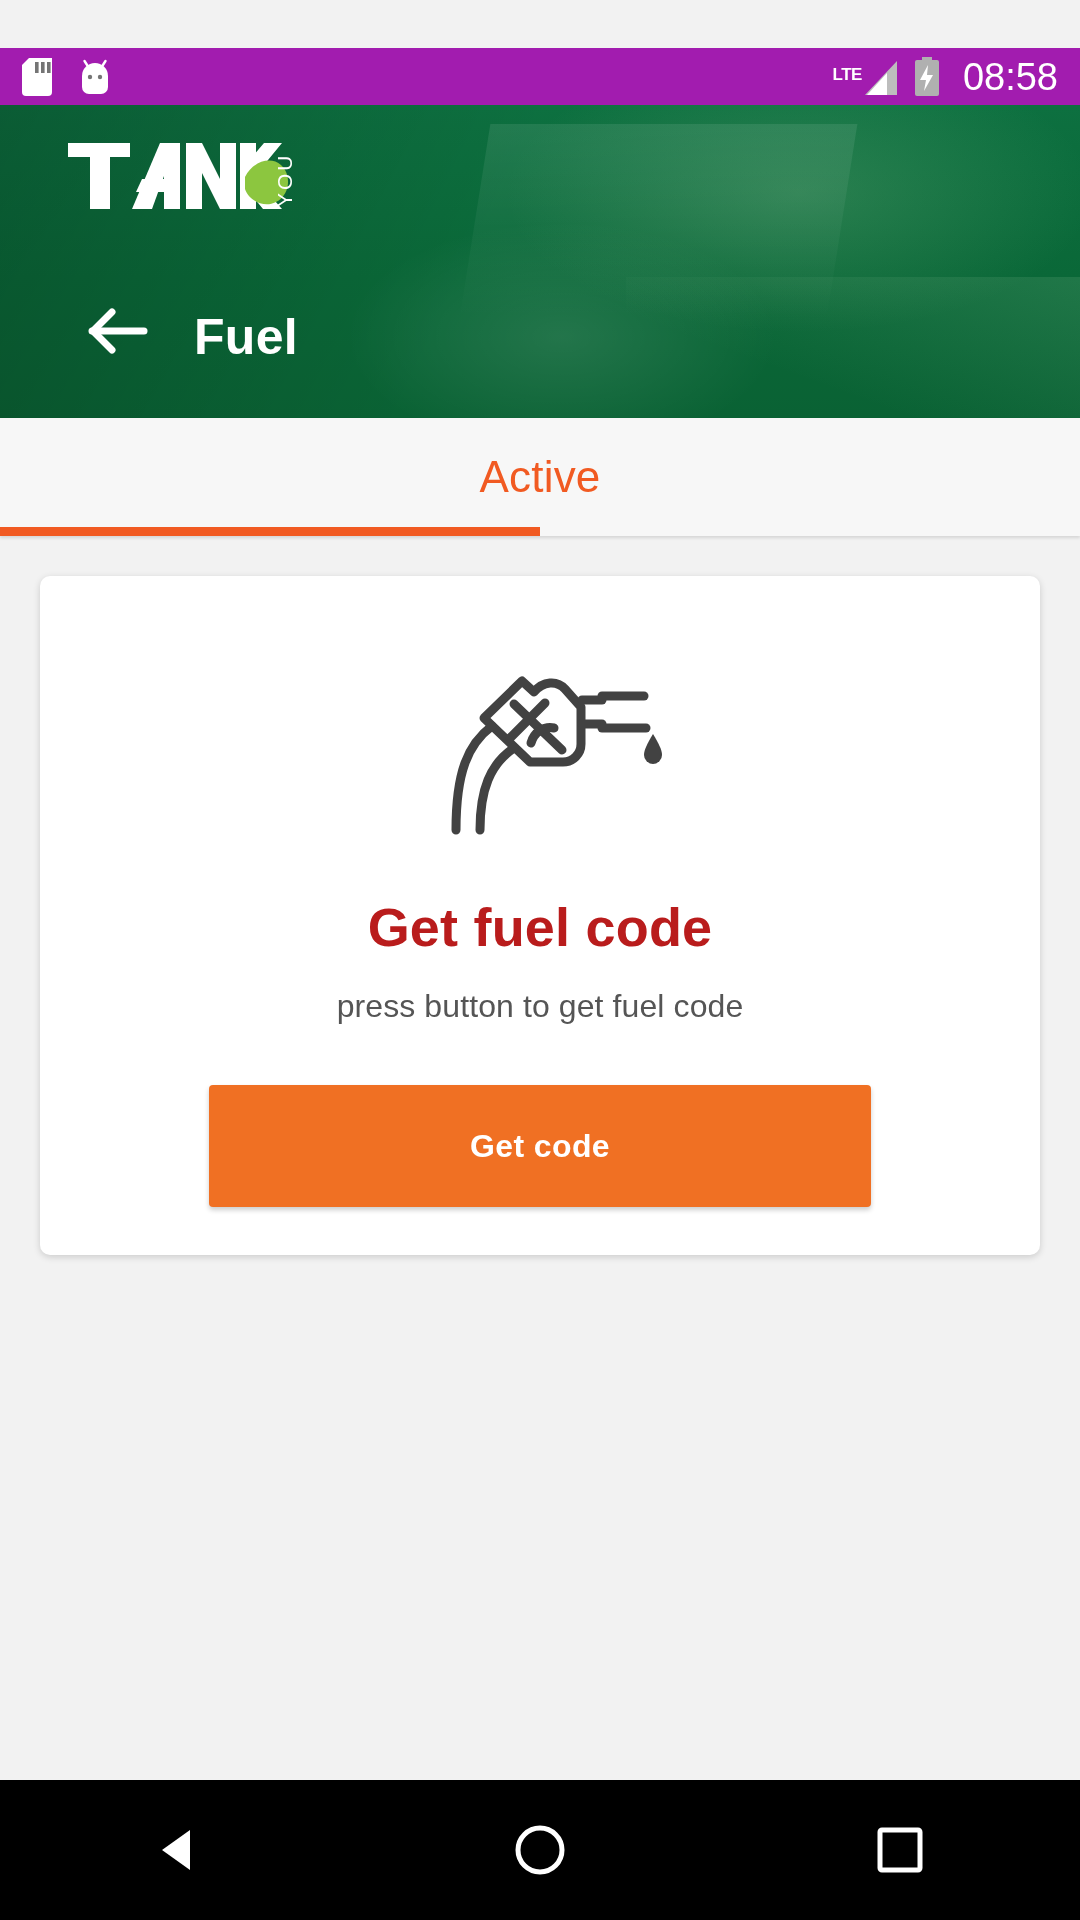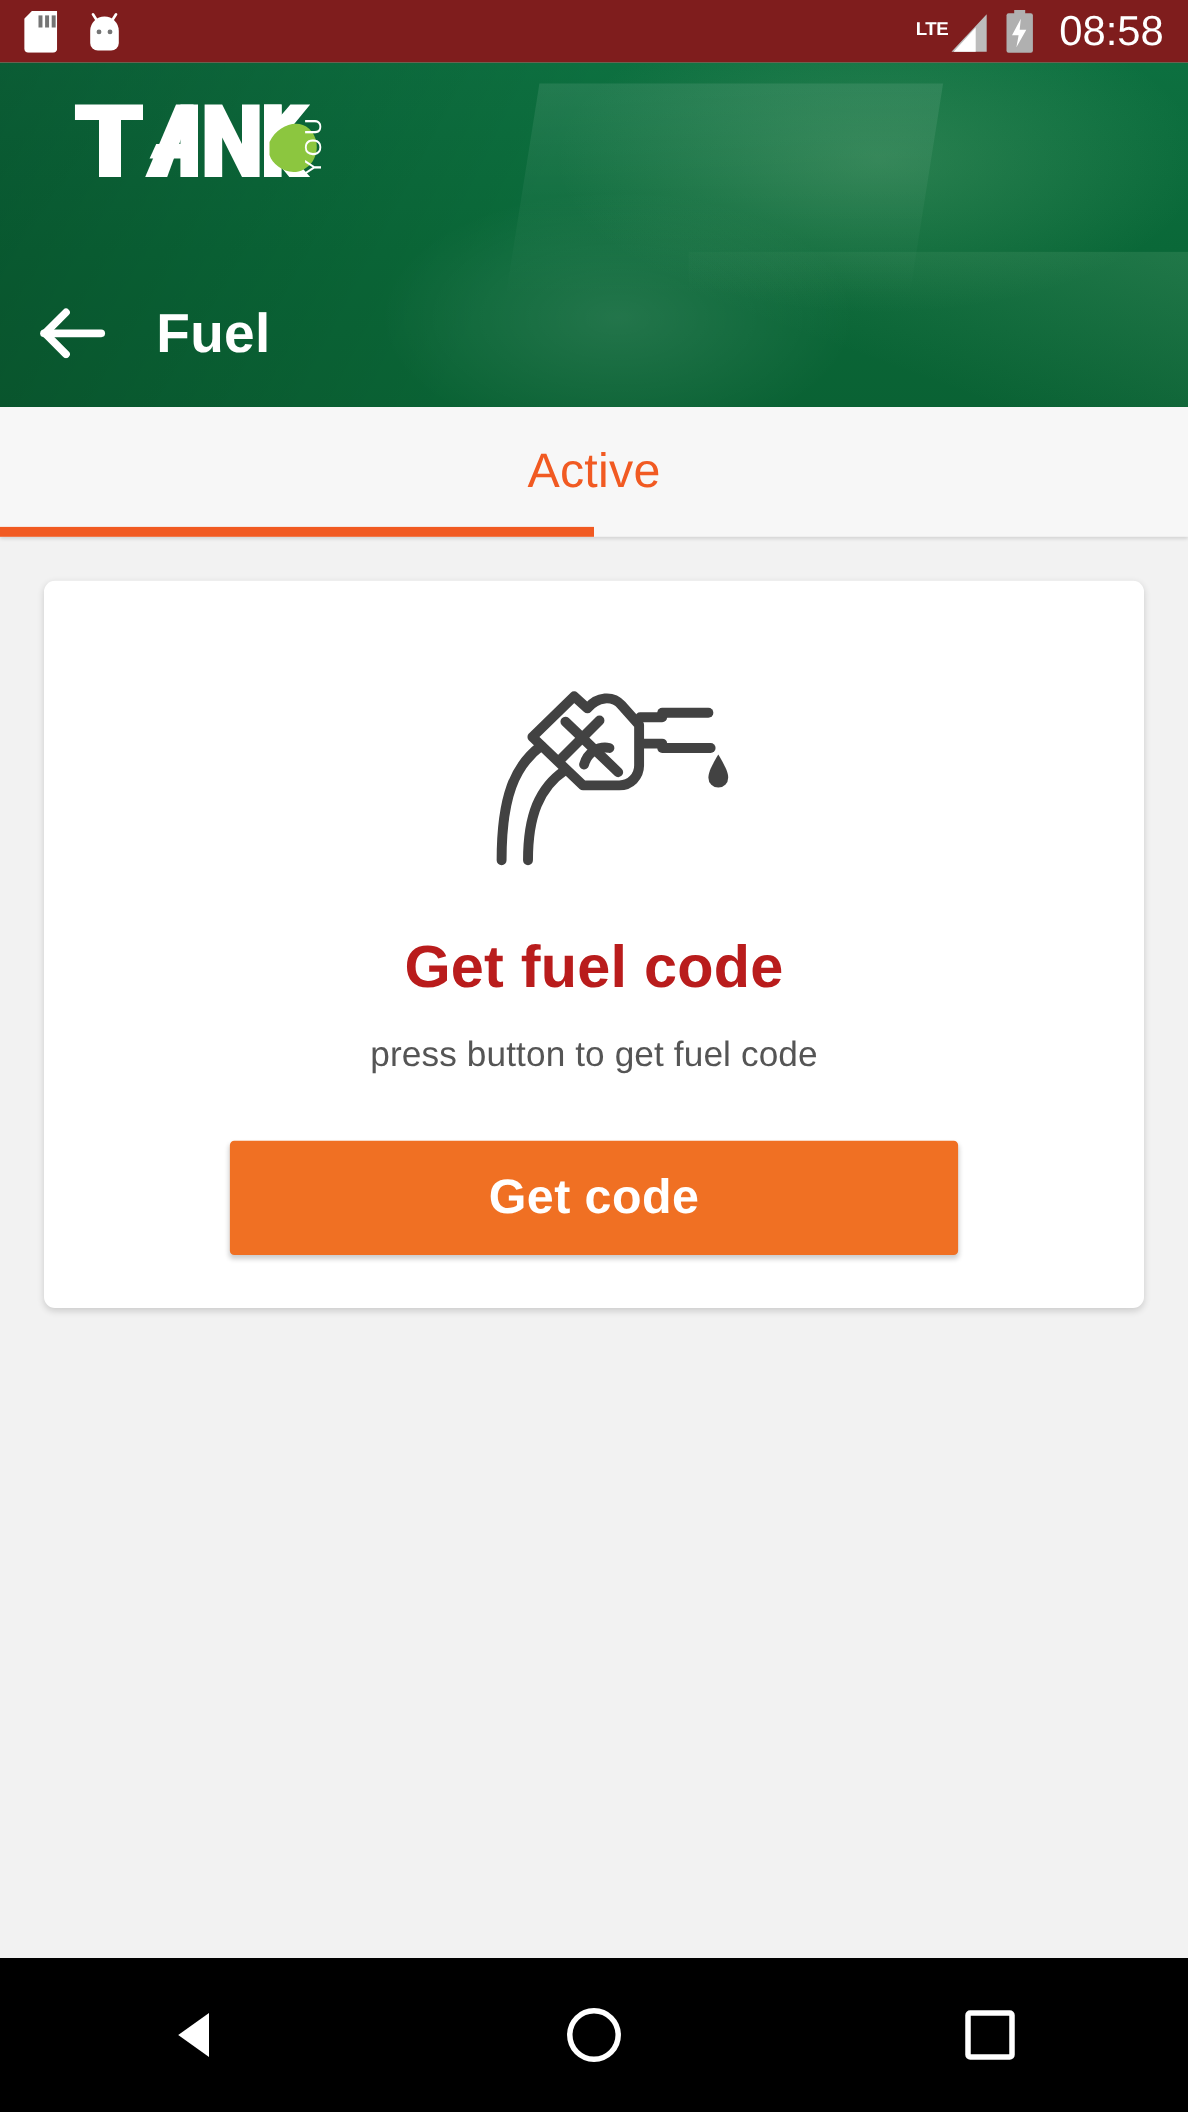--- a/index.html
+++ b/index.html
@@ -6,23 +6,24 @@
   html, body {
     width:1080px; height:1920px;
     background:#f2f2f2;
     font-family:"Liberation Sans", sans-serif;
     overflow:hidden;
   }
   #app { position:relative; width:1080px; height:1920px; display:flex; flex-direction:column; }
 
   
   .statusbar{
-    height:57px; background:#7f1d1d; flex:0 0 57px;
+    height:57px; background:#a21caf; flex:0 0 57px;
     display:flex; align-items:center; padding:0 22px;
     color:#ffffff;
+    margin-top:48px;
   }
   .sb-left{ display:flex; align-items:center; gap:26px; }
   .sb-right{ margin-left:auto; display:flex; align-items:center; gap:14px; }
   .sb-clock{ font-size:38px; letter-spacing:0px; font-weight:400; line-height:1; color:#fff;
              font-family:"Liberation Sans", sans-serif; padding-left:8px;}
   .icon-sd{ width:30px; height:38px; }
   .icon-droid{ width:34px; height:36px; }
   .icon-lte{ display:flex; align-items:flex-end; height:40px; }
   .lte-txt{ font-size:17px; font-weight:700; line-height:1; margin-right:1px; margin-bottom:14px; letter-spacing:-0.5px;}
   .icon-batt{ width:28px; height:40px; }
@@ -44,21 +45,21 @@
     content:""; position:absolute; left:44%; top:6%; width:34%; height:62%;
     background:linear-gradient(180deg, rgba(255,255,255,.09), rgba(255,255,255,0));
     transform:skewX(-9deg);
   }
   .header-photo:after{
     content:""; position:absolute; left:58%; top:55%; width:46%; height:50%;
     background:linear-gradient(200deg, rgba(180,220,180,.14), rgba(255,255,255,0) 65%);
   }
   .logo{ position:absolute; left:68px; top:26px; width:230px; height:82px; }
   .backrow{ position:absolute; left:0; bottom:24px; width:100%; height:86px;
-            display:flex; align-items:center; padding-left:36px; }
+            display:flex; align-items:flex-start; padding-left:88px; }
   .back-btn{ width:60px; height:46px; display:flex; align-items:center; }
   .page-title{ font-size:50px; font-weight:700; color:#ffffff; margin-left:46px; letter-spacing:.3px; }
 
   
   .tabbar{
     flex:0 0 118px; height:118px; background:#f7f7f7; display:flex; position:relative;
     box-shadow:0 2px 3px rgba(0,0,0,.12);
   }
   .tab{
     flex:1; display:flex; align-items:center; justify-content:center;
@@ -75,23 +76,23 @@
   .card{
     background:#ffffff; border-radius:10px;
     box-shadow:0 2px 7px rgba(0,0,0,.16);
     padding:72px 0 48px 0;
     display:flex; flex-direction:column; align-items:center;
   }
   .nozzle-wrap{ width:260px; height:190px; margin-bottom:58px; }
   .card-title{ font-size:54px; font-weight:700; color:#b91c1c; letter-spacing:.2px; }
   .card-sub{ font-size:32px; color:#555555; margin-top:30px; letter-spacing:.1px; }
   .cta{
-    margin-top:60px; width:662px; height:104px;
+    margin-top:60px; width:662px; height:122px;
     background:#f07023; border:0; border-radius:4px;
-    color:#ffffff; font-size:44px; font-weight:700; letter-spacing:.4px;
+    color:#ffffff; font-size:32px; font-weight:700; letter-spacing:.4px;
     font-family:"Liberation Sans", sans-serif;
     box-shadow:0 3px 5px rgba(0,0,0,.20);
     display:flex; align-items:center; justify-content:center;
     cursor:pointer;
   }
 
   
   .navbar{
     flex:0 0 140px; height:140px; background:#000000;
     display:flex; align-items:center; justify-content:space-around;

